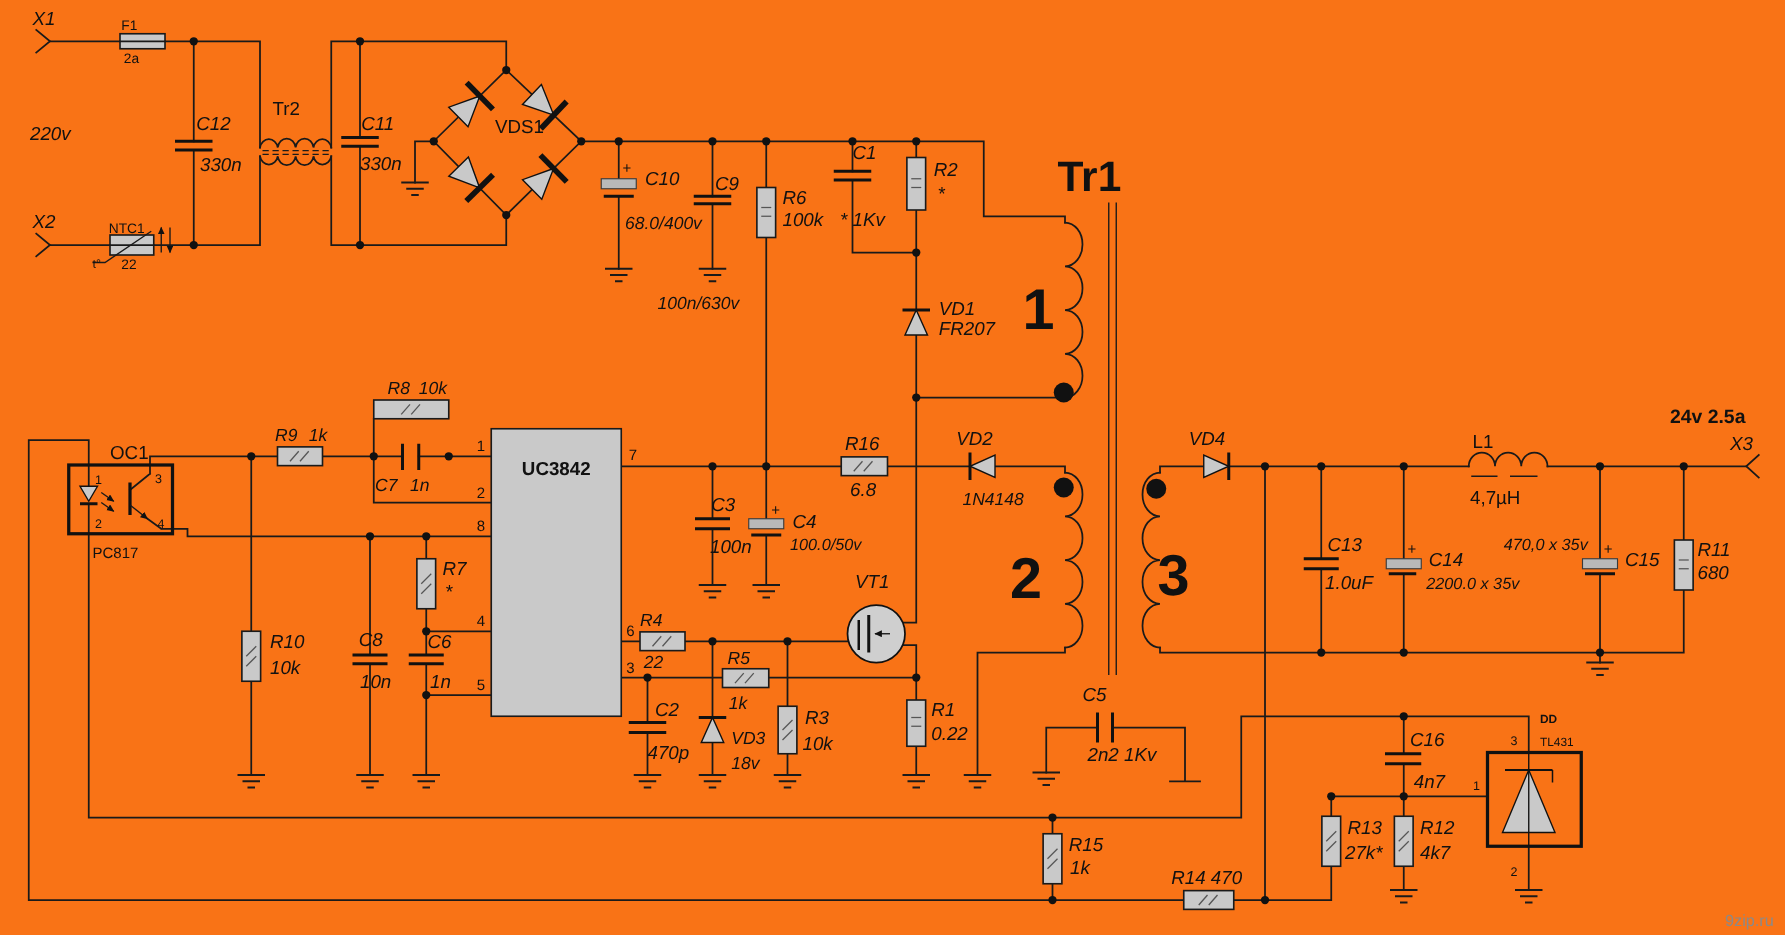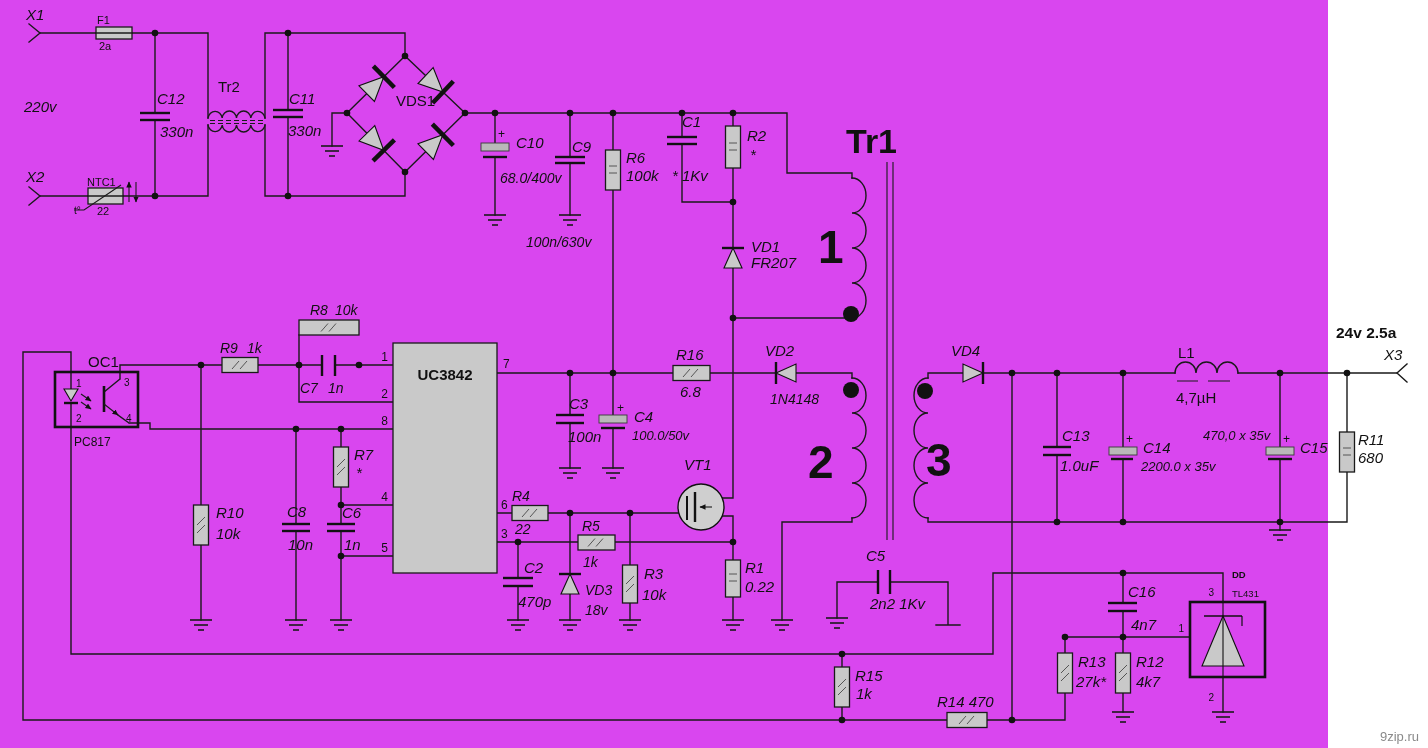--- a/index.html
+++ b/index.html
@@ -1,16 +1,16 @@
 <!DOCTYPE html>
 <html><head>
 <meta charset="utf-8">
 <style>
   html,body{margin:0;padding:0;background:#fff}
-  .stage{width:1328px;height:748px;background:#d946ef;position:relative;font-family:"Liberation Sans",sans-serif}
+  .stage{width:1428px;height:748px;background:#f97316;position:relative;font-family:"Liberation Sans",sans-serif}
   svg{display:block}
   .w{stroke:#1a1a1a;stroke-width:1.4;fill:none;stroke-linecap:square}
   .thin{stroke:#1a1a1a;stroke-width:1.1;fill:none}
   .dash{stroke:#1a1a1a;stroke-width:1;fill:none;stroke-dasharray:5,3}
   .comp{fill:#c9c9c9;stroke:#1a1a1a;stroke-width:1.3}
   .plate{fill:#b9b9b9;stroke:#3a3a3a;stroke-width:0.9}
   .bar{stroke:#111;stroke-width:2.4;fill:none}
   .tick{stroke:#555;stroke-width:1;fill:none}
   .j{fill:#111;stroke:none}
   text{fill:#111;font-family:"Liberation Sans",sans-serif}

